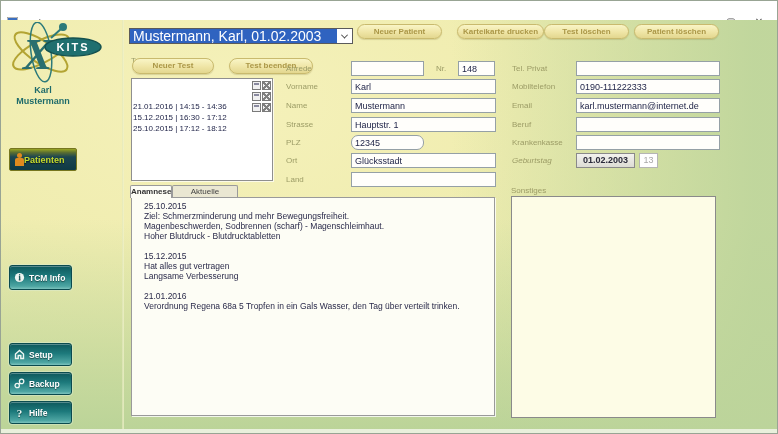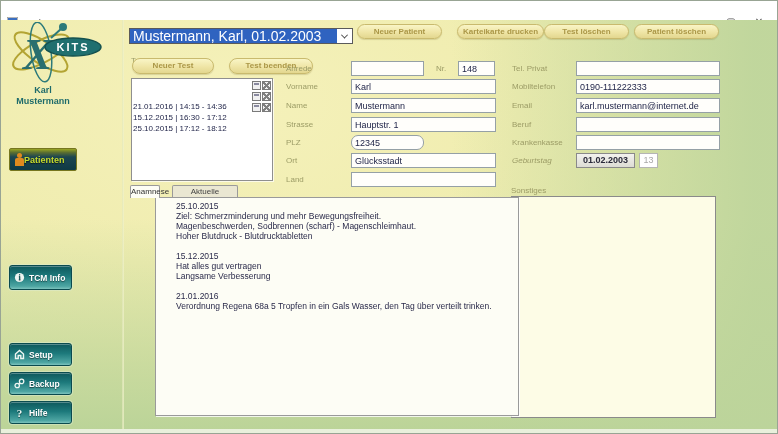--- a/index.html
+++ b/index.html
@@ -81,21 +81,21 @@
   .mini-icon.del:before { content:""; position:absolute; inset:0;
     background:linear-gradient(45deg,transparent 42%,#808080 42%,#808080 58%,transparent 58%),
                linear-gradient(-45deg,transparent 42%,#808080 42%,#808080 58%,transparent 58%); }
   
   .tab { position:absolute; top:184px; height:13px; border:1px solid #9a9a9a; border-bottom:none;
     font-size:8px; color:#333; text-align:center; line-height:12px; border-radius:2px 2px 0 0; }
   .tab.active { background:#fdfdf5; z-index:3; }
   .tab.inactive { background:#eae7d2; color:#444; }
   .memo { position:absolute; left:130px; top:196px; width:364px; height:219px;
     background:#fdfdf5; border:1px solid #9a9a9a; box-shadow:1px 1px 0 rgba(255,255,255,.8);
-    font-size:8.5px; line-height:10px; color:#2a2a4a; padding:3px 20px; white-space:pre-wrap; z-index:2;margin-left:24px; }
+    font-size:8.5px; line-height:10px; color:#2a2a4a; padding:3px 12px; white-space:pre-wrap; z-index:2; }
   .sonstiges { position:absolute; left:510px; top:195px; width:205px; height:222px;
     background:#fdfce6; border:1px solid #8a8a8a; resize:none;
     font-family:"Liberation Sans",sans-serif; font-size:9px; }
 </style>
 </head>
 <body>
 
 <div id="app">
 
   <div class="titlebar">
@@ -245,21 +245,21 @@
   <div class="lbl" style="left:511px;top:119px;">Beruf</div>
   <input class="fld" style="left: 575px; top: 116px; width: 144px;" value="">
 
   <div class="lbl" style="left:511px;top:137px;">Krankenkasse</div>
   <input class="fld" style="left: 575px; top: 134px; width: 144px;" value="">
 
   <div class="lbl" style="left:511px;top:155px;font-style:italic;">Geburtstag</div>
   <div class="geb-box">01.02.2003</div>
   <div class="age-box">13</div>
 
-  <div class="tab active" style="left:129px;width:30px;">Anamnese</div>
+  <div class="tab active" style="left:129px;width:42px;font-weight:bold;">Anamnese</div>
   <div class="tab inactive" style="left:171px;width:66px;">Aktuelle Diagnose</div>
   <div class="memo">25.10.2015
 Ziel: Schmerzminderung und mehr Bewegungsfreiheit.
 Magenbeschwerden, Sodbrennen (scharf) - Magenschleimhaut.
 Hoher Blutdruck - Blutdrucktabletten
 
 15.12.2015
 Hat alles gut vertragen
 Langsame Verbesserung
 

